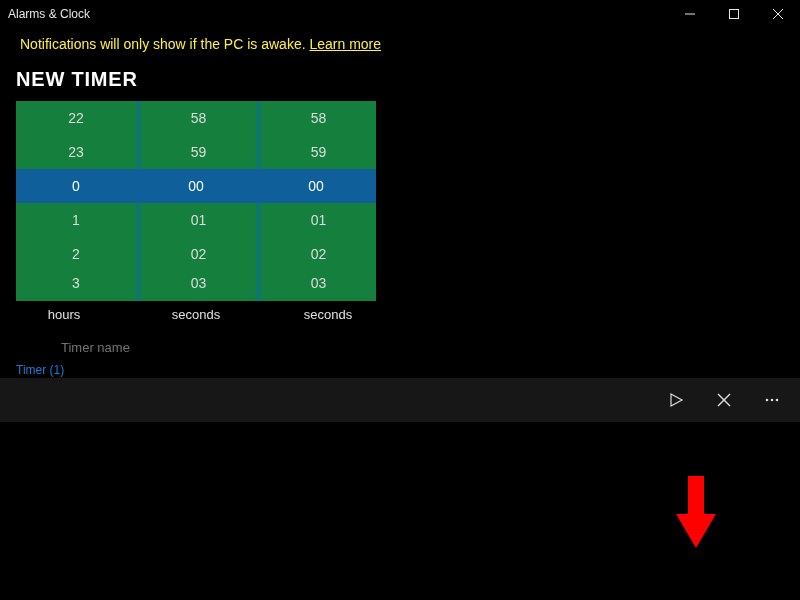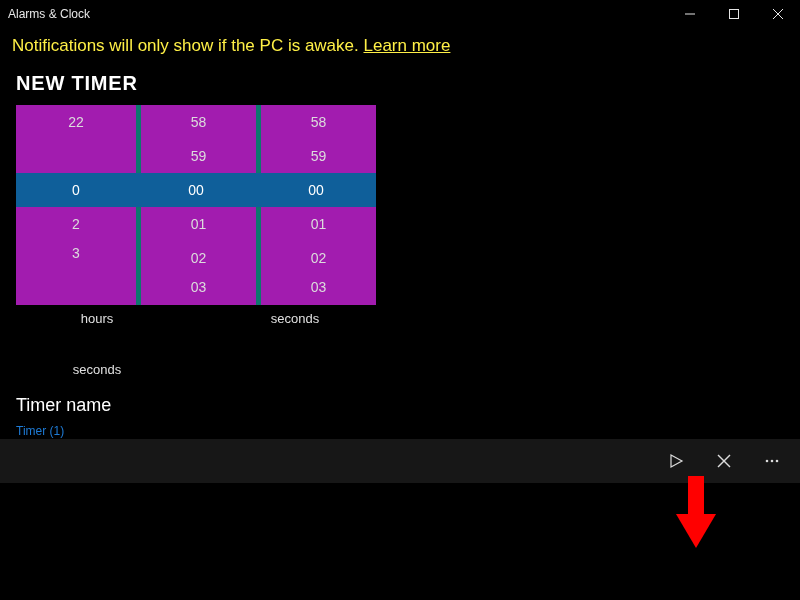--- a/index.html
+++ b/index.html
@@ -24,40 +24,41 @@
   .win-controls { display: flex; }
   .win-btn {
     width: 44px; height: 28px;
     display: flex; align-items: center; justify-content: center;
     color: #e6e6e6;
   }
   .win-btn svg { stroke: #e6e6e6; fill: none; }
   
   .notif-bar {
     padding: 8px 12px 10px 12px;
-    font-size: 17px;
+    font-size: 14px;
     color: #fff046;
+    margin-left: 8px;
   }
   .notif-bar .link { color: #fff046; text-decoration: underline; cursor: pointer; }
   
   .content {
     flex: 1 1 auto;
     padding: 0 16px;
     overflow: hidden;
   }
   .section-title {
     font-size: 20px;
     font-weight: 700;
     letter-spacing: 0.8px;
     margin: 6px 0 10px 0;
   }
   
   .picker {
     width: 360px;
-    background: #a21caf;
+    background: #15803d;
     display: grid;
     grid-template-columns: 1fr 1fr 1fr;
     position: relative;
     height: 200px;
     overflow: hidden;
   }
   .picker-col {
     display: flex;
     flex-direction: column;
     align-items: center;
@@ -89,33 +90,34 @@
   .picker-col .picker-cell.cutoff {
     height: 30px;
     align-items: flex-start;
     padding-top: 4px;
     color: #dcdcdc;
     overflow: hidden;
   }
   .picker-labels {
     width: 360px;
     display: grid;
-    grid-template-columns: 1fr 1fr;
+    grid-template-columns: 1fr 1fr 1fr;
     margin-top: 6px;
     gap: 36px;
   }
   .picker-labels span {
     text-align: center;
     font-size: 13px;
     color: #e0e0e0;
   }
   .field-label {
     margin-top: 18px;
-    font-size: 18px;
-    color: #ffffff;
+    font-size: 13px;
+    color: #737373;
+    margin-left: 45px;
   }
   .timer-name-input {
     margin-top: 8px;
     background: transparent;
     border: none;
     outline: none;
     font-size: 12px;
     color: #1e7bd6;
     width: 360px;
   }
@@ -176,20 +178,21 @@
   <span class="link">Learn more</span>
 </div>
 
 <div class="content">
   <div class="section-title">NEW TIMER</div>
 
   <div class="picker">
 
     <div class="picker-col">
       <div class="picker-cell">22</div>
+      <div class="picker-cell">23</div>
       <div class="picker-cell"></div>
       <div class="picker-cell">1</div>
       <div class="picker-cell">2</div>
       <div class="picker-cell cutoff">3</div>
     </div>
 
     <div class="picker-col">
       <div class="picker-cell">58</div>
       <div class="picker-cell">59</div>
       <div class="picker-cell"></div>

